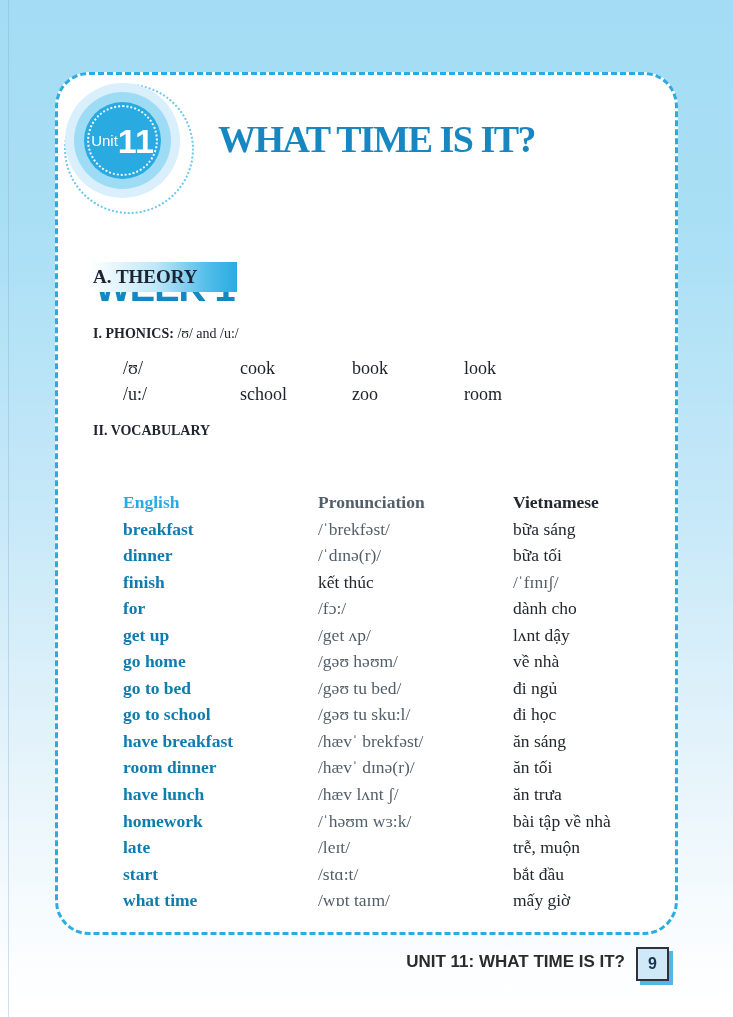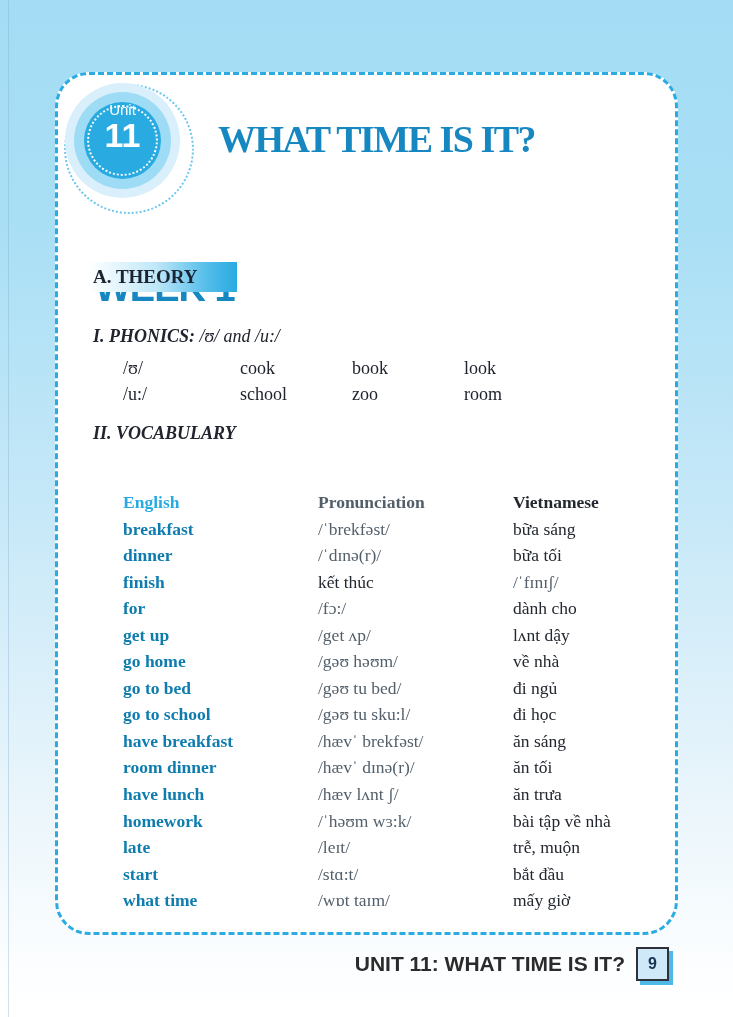--- a/index.html
+++ b/index.html
@@ -13,21 +13,21 @@
     position:absolute;left:55px;top:72px;width:617px;height:857px;
     background:#ffffff;border:3px dashed #2aace3;border-radius:34px;
   }
   
   .badge-ring{position:absolute;left:64px;top:84px;width:126px;height:126px;border:2px dotted #6cc7ef;border-radius:50%;}
   .badge-pale{position:absolute;left:65px;top:83px;width:115px;height:115px;background:#d9effb;border-radius:50%;}
   .badge-mid{position:absolute;left:74px;top:92px;width:97px;height:97px;background:#9edcf6;border-radius:50%;}
   .badge-core{
     position:absolute;left:84px;top:102px;width:77px;height:77px;background:#29abe2;border-radius:50%;
     outline:2px dotted #ffffff;outline-offset:-5px;
-    display:flex;flex-direction:column;align-items:center;justify-content:flex-start;
+    display:flex;flex-direction:row;align-items:center;justify-content:center;
     font-family:"Liberation Sans",sans-serif;color:#ffffff;
   }
   .badge-unit{font-size:15px;line-height:15px;margin-bottom:1px;}
   .badge-num{font-size:34px;line-height:34px;font-weight:bold;}
   
   .title{
     position:absolute;left:218px;top:118px;
     font-family:Liberation Serif, serif;font-weight:bold;font-size:38px;line-height:42px;
     letter-spacing:-1.5px;color:#1787c1;white-space:nowrap;
   }
@@ -35,21 +35,21 @@
     position:absolute;left:95px;top:222px;
     font-family:"Liberation Sans",sans-serif;font-weight:bold;font-size:38px;line-height:40px;
     letter-spacing:-1px;color:#1787c1;margin-top:46px;
   }
   .theory-box{
     position:absolute;left:90px;top:262px;width:147px;height:30px;
     background:linear-gradient(90deg,#feffff 0%,#bfe7f8 45%,#52bde9 80%,#29abe2 100%);
     line-height:30px;padding-left:3px;box-sizing:border-box;
     font-weight:bold;font-size:19px;color:#1c2433;
   }
-  .sec-heading{position:absolute;left:93px;font-size:18px;color:#20242e;white-space:nowrap;font-style:italic;}
+  .sec-heading{position:absolute;left:93px;font-size:14px;color:#20242e;white-space:nowrap;}
   .sec-heading b{font-weight:bold;}
   .phonics-heading{top:326px;}
   .vocab-heading{top:423px;font-weight:bold;}
   
   .ph-table{position:absolute;left:123px;top:356px;width:480px;font-size:18px;color:#20242e;}
   .ph-row{display:flex;line-height:25.5px;}
   .ph-sym{width:117px;}
   .ph-word{width:112px;}
   
   .vocab-table{
@@ -60,21 +60,21 @@
   .vh{font-weight:bold;}
   .vh.c0{color:#29abe2;}
   .vh.c1{color:#525f6a;}
   .vh.c2{color:#23272f;}
   .vc.c0{font-weight:bold;color:#0e7cae;}
   .vc.c1{color:#525f6a;}
   .vc.c2{color:#23272f;}
   
   .footer-text{
     position:absolute;left:300px;top:952px;width:325px;text-align:right;
-    font-family:"Liberation Sans",sans-serif;font-weight:bold;font-size:21px;color:#2b2b2b;
+    font-family:"Liberation Sans",sans-serif;font-weight:bold;font-size:17px;color:#2b2b2b;
     white-space:nowrap;
   }
   .page-box{
     position:absolute;left:636px;top:947px;width:33px;height:34px;
     background:#cfe9f8;border:2px solid #30303a;box-sizing:border-box;
     box-shadow:4px 4px 0 #4fb8e6;
     text-align:center;line-height:30px;
     font-family:"Liberation Sans",sans-serif;font-weight:bold;font-size:16px;color:#17344e;
   }
 </style>

